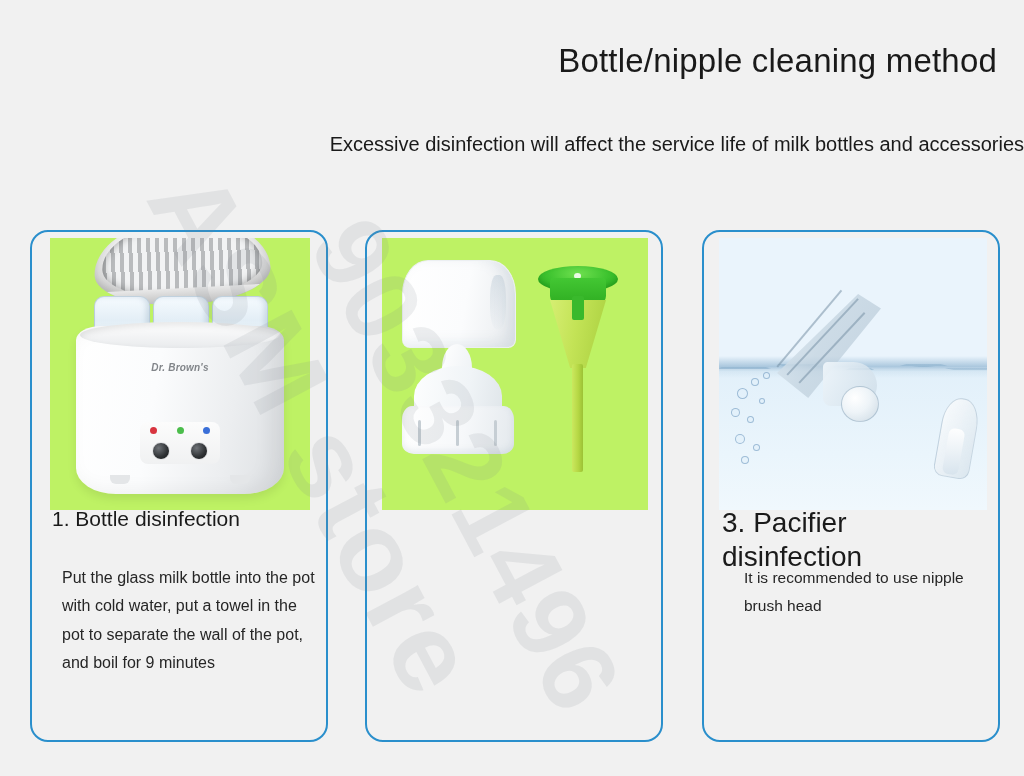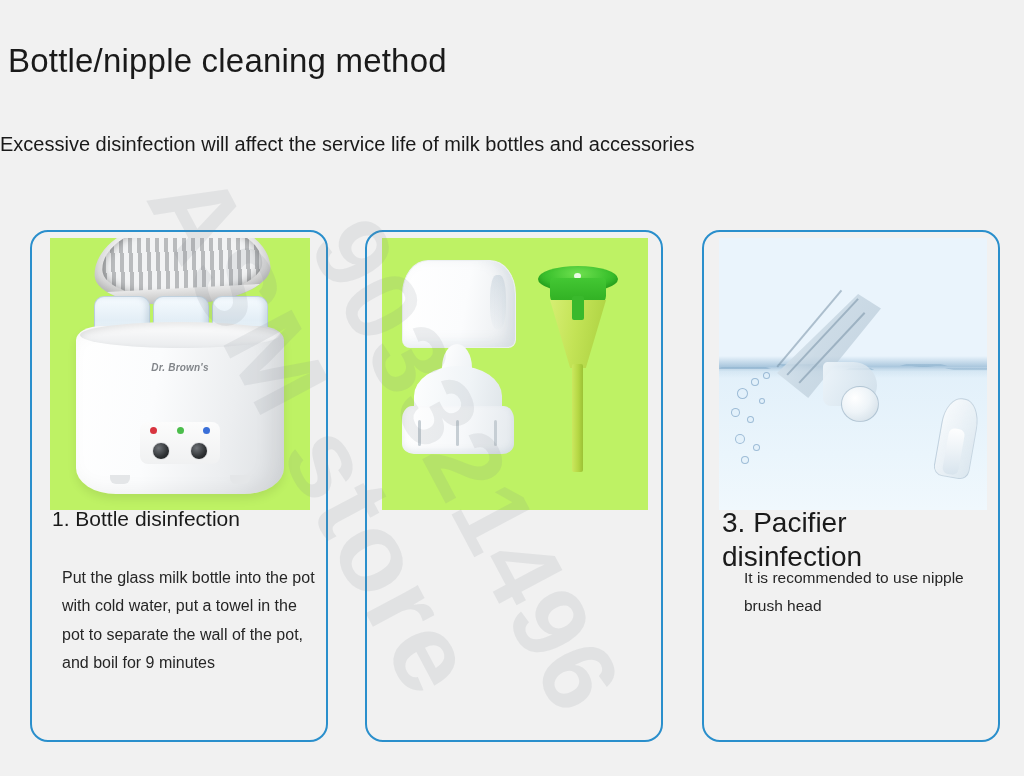--- a/index.html
+++ b/index.html
@@ -43,34 +43,34 @@
   .wm-b {
     left: 392px; top: 200px;
     font-size: 104px;
     transform: rotate(62deg);
     transform-origin: left top;
   }
 
   
   .page-title {
     position: absolute;
-    left: 8px; top: 42px;
+    left: 17px; top: 42px;
     width: 980px;
-    text-align: left;
+    text-align: right;
     font-size: 33px;
     font-weight: 400;
     letter-spacing: 0.2px;
     color: #1a1a1a;
     z-index: 2;
   }
   .page-subtitle {
     position: absolute;
     left: 0; top: 133px;
     width: 1024px;
-    text-align: left;
+    text-align: right;
     font-size: 20px;
     font-weight: 400;
     color: #1a1a1a;
     z-index: 2;
   }
 
   
   .cards {
     position: absolute;
     left: 0; top: 230px;

